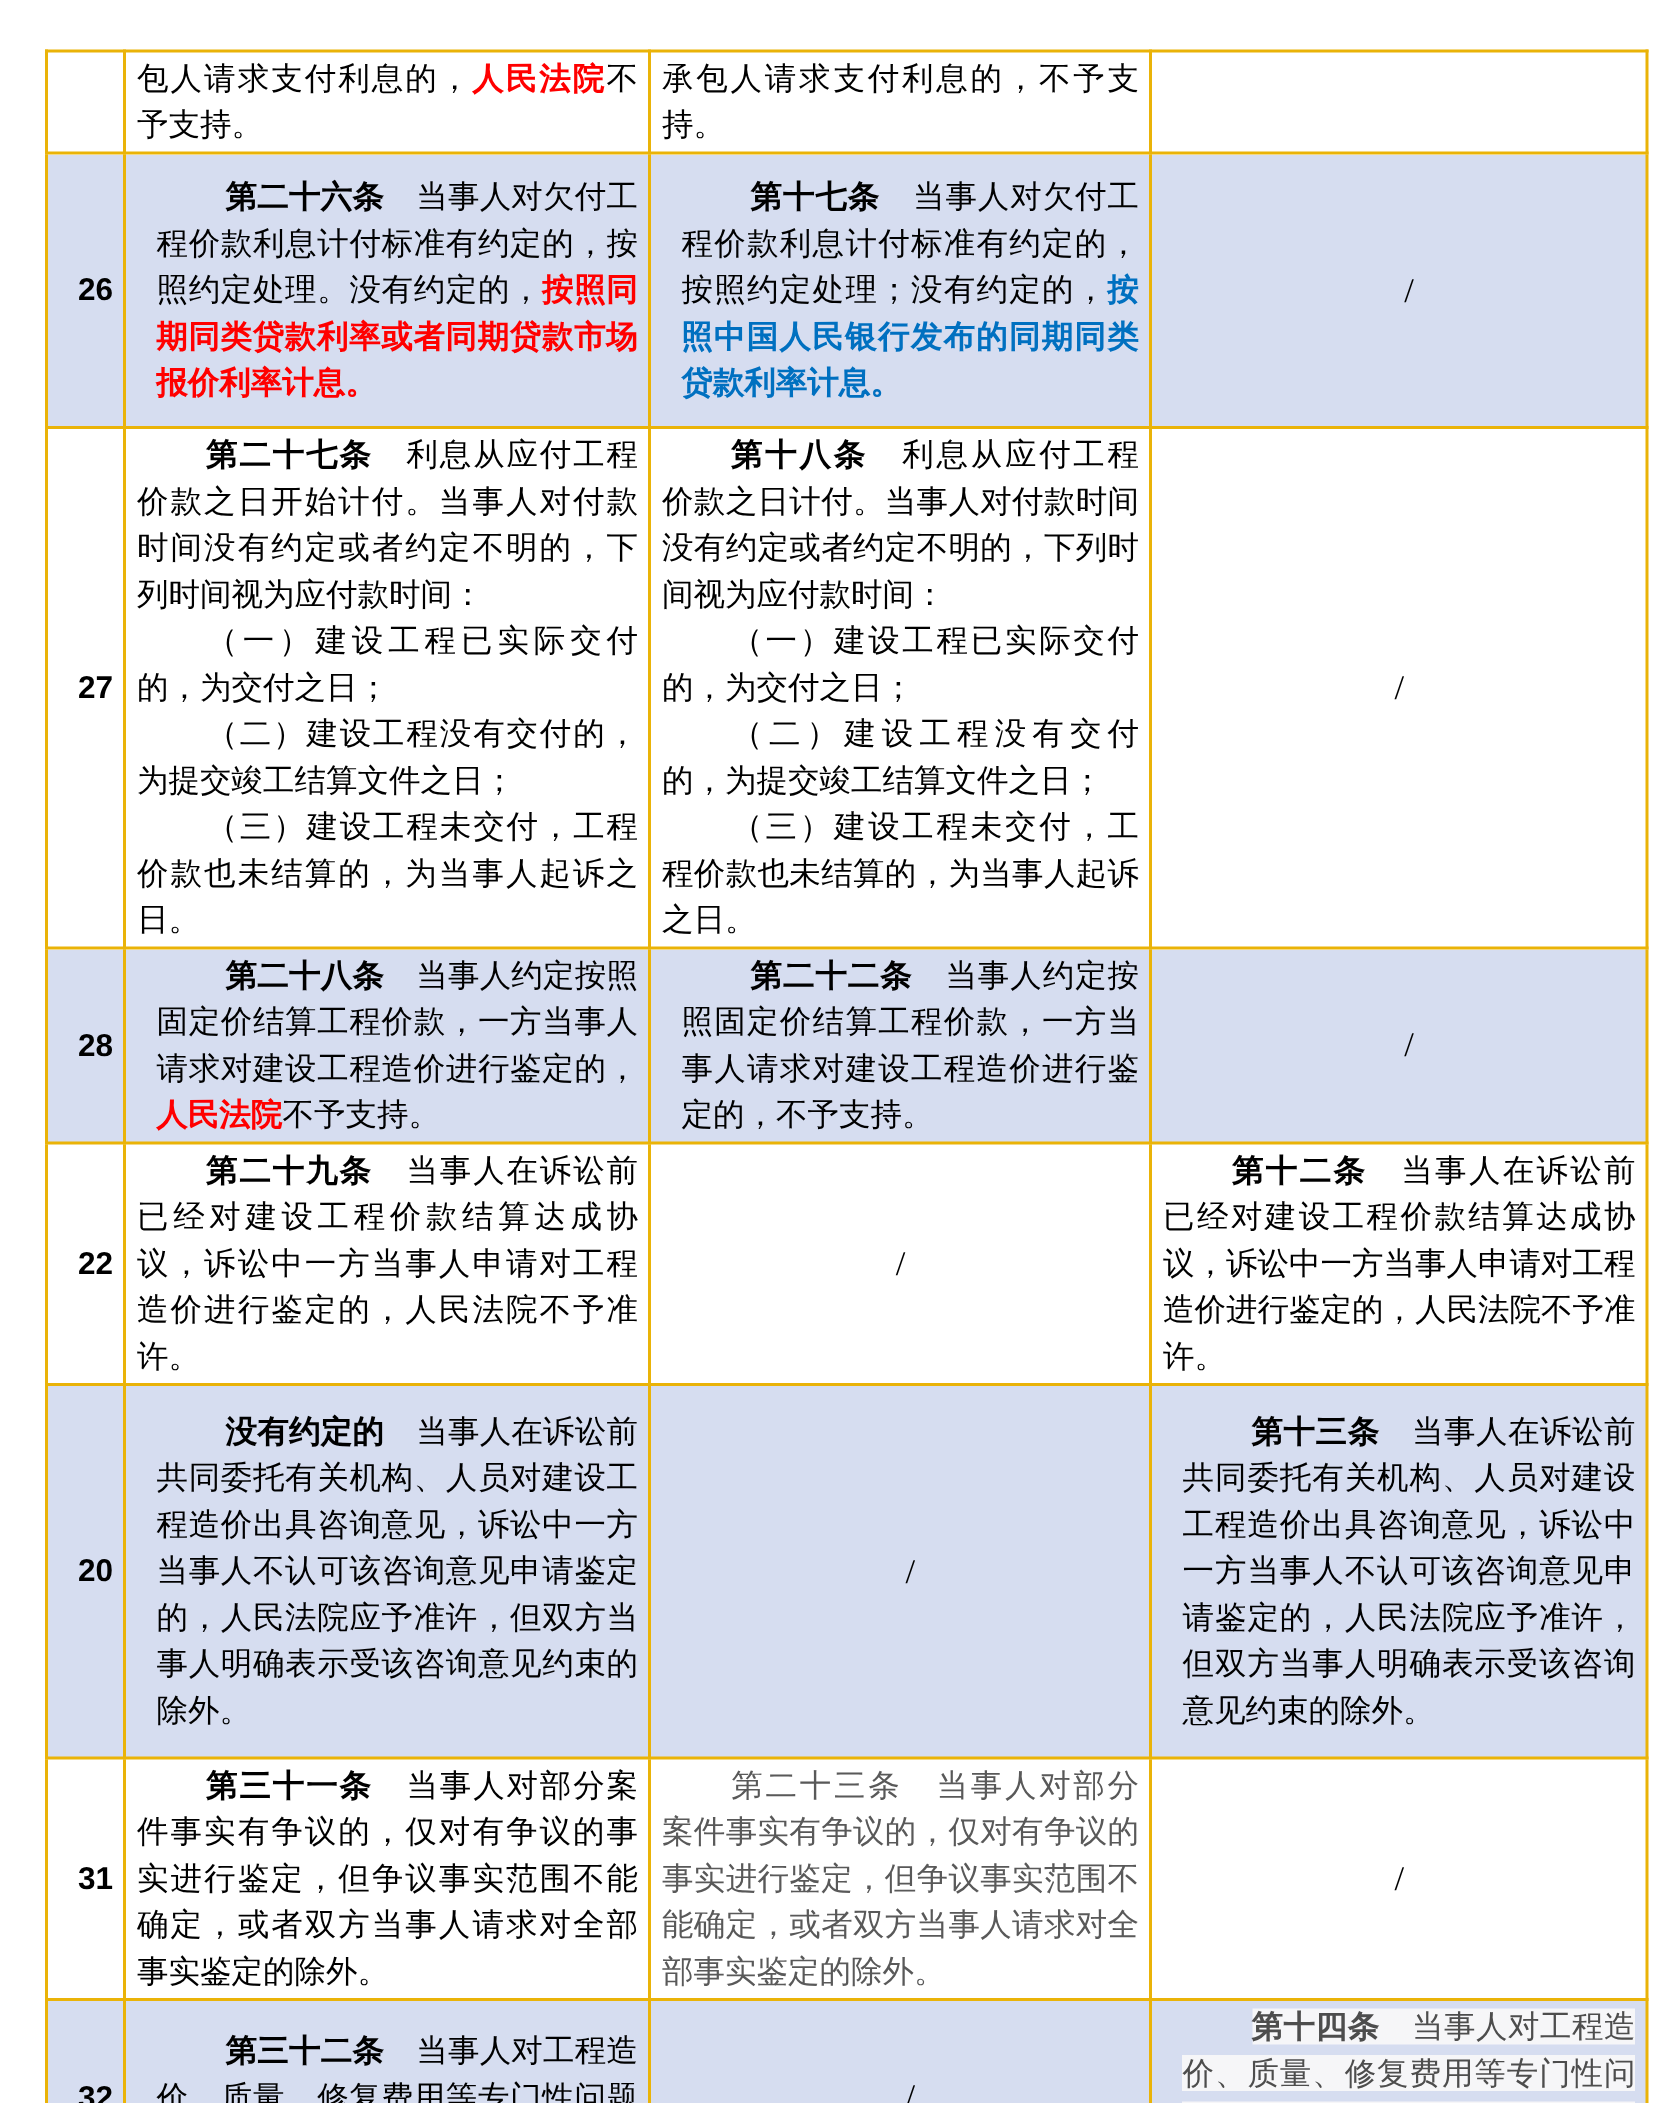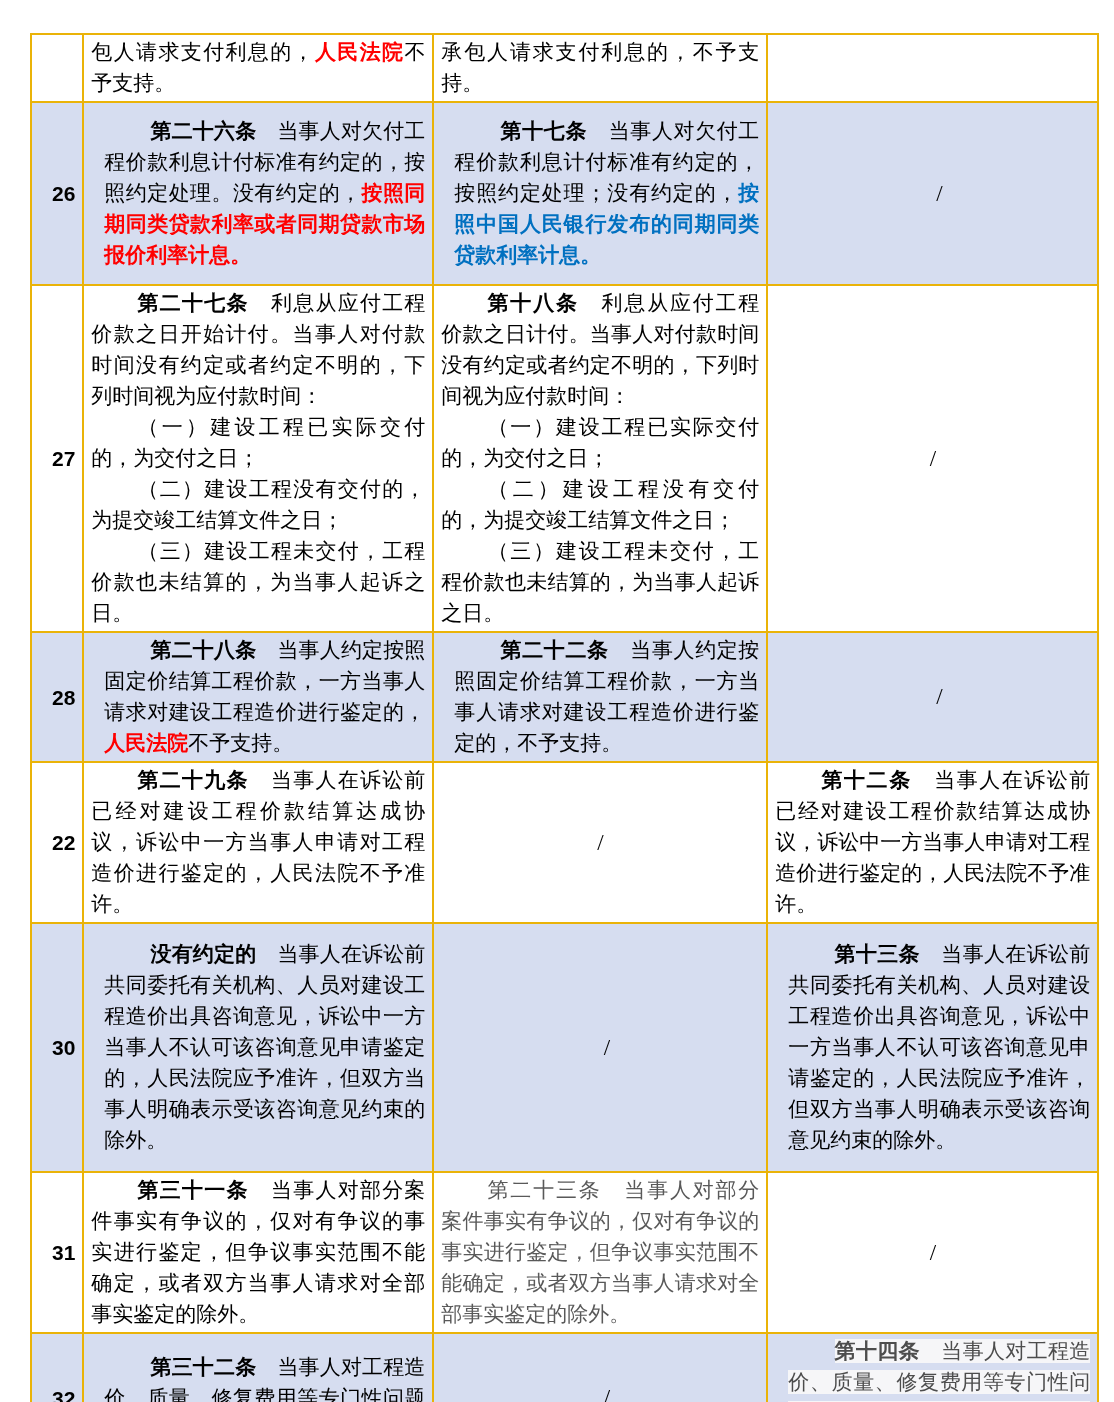--- a/index.html
+++ b/index.html
@@ -101,21 +101,21 @@
         <td class="num">22</td>
         <td>
           <div class="para indent"><span class="r-b">第二十九条</span><span>　当事人在诉讼前已经对建设工程价款结算达成协议，诉讼中一方当事人申请对工程造价进行鉴定的，人民法院不予准许。</span></div>
         </td>
         <td class="slash-cell"><span class="slash">/</span></td>
         <td>
           <div class="para indent"><span class="r-b">第十二条</span><span>　当事人在诉讼前已经对建设工程价款结算达成协议，诉讼中一方当事人申请对工程造价进行鉴定的，人民法院不予准许。</span></div>
         </td>
       </tr>
       <tr class="shaded" style="height: 249px;">
-        <td class="num">30</td>
+        <td class="num">20</td>
         <td>
           <div class="para indent"><span class="r-b">没有约定的</span><span>　当事人在诉讼前共同委托有关机构、人员对建设工程造价出具咨询意见，诉讼中一方当事人不认可该咨询意见申请鉴定的，人民法院应予准许，但双方当事人明确表示受该咨询意见约束的除外。</span></div>
         </td>
         <td class="slash-cell"><span class="slash">/</span></td>
         <td>
           <div class="para indent"><span class="r-b">第十三条</span><span>　当事人在诉讼前共同委托有关机构、人员对建设工程造价出具咨询意见，诉讼中一方当事人不认可该咨询意见申请鉴定的，人民法院应予准许，但双方当事人明确表示受该咨询意见约束的除外。</span></div>
         </td>
       </tr>
       <tr style="height: 148px;">
         <td class="num">31</td>

